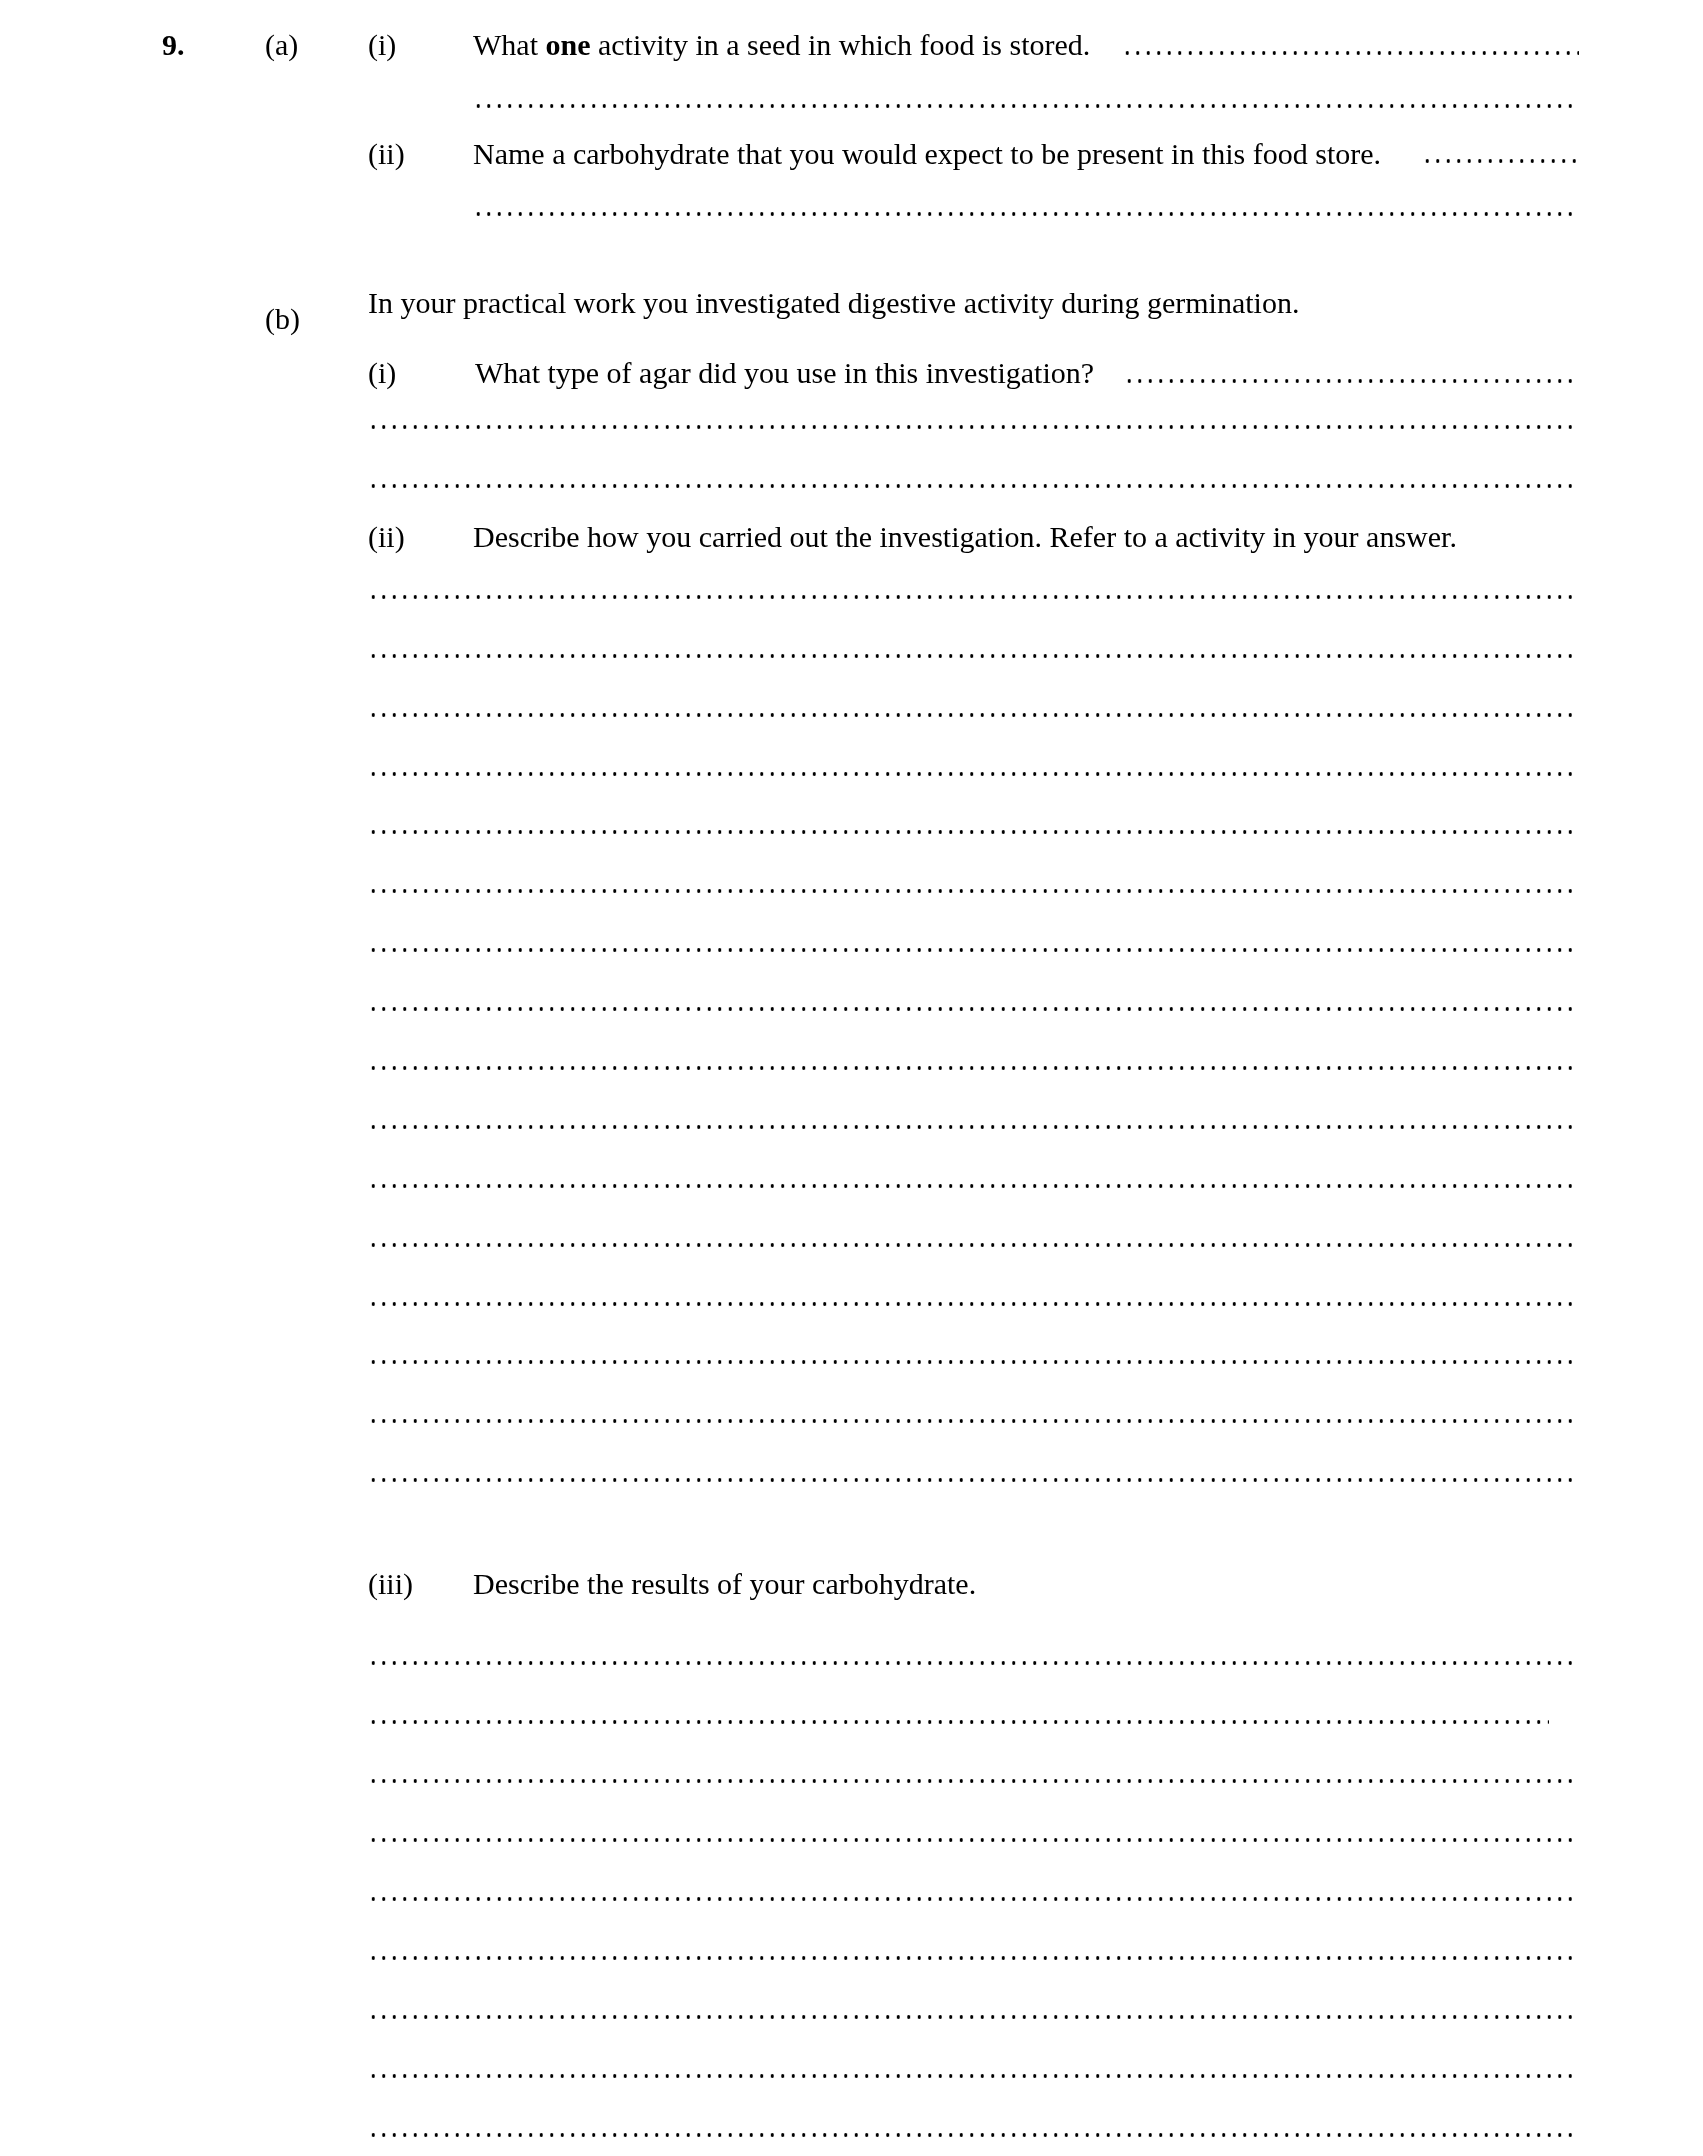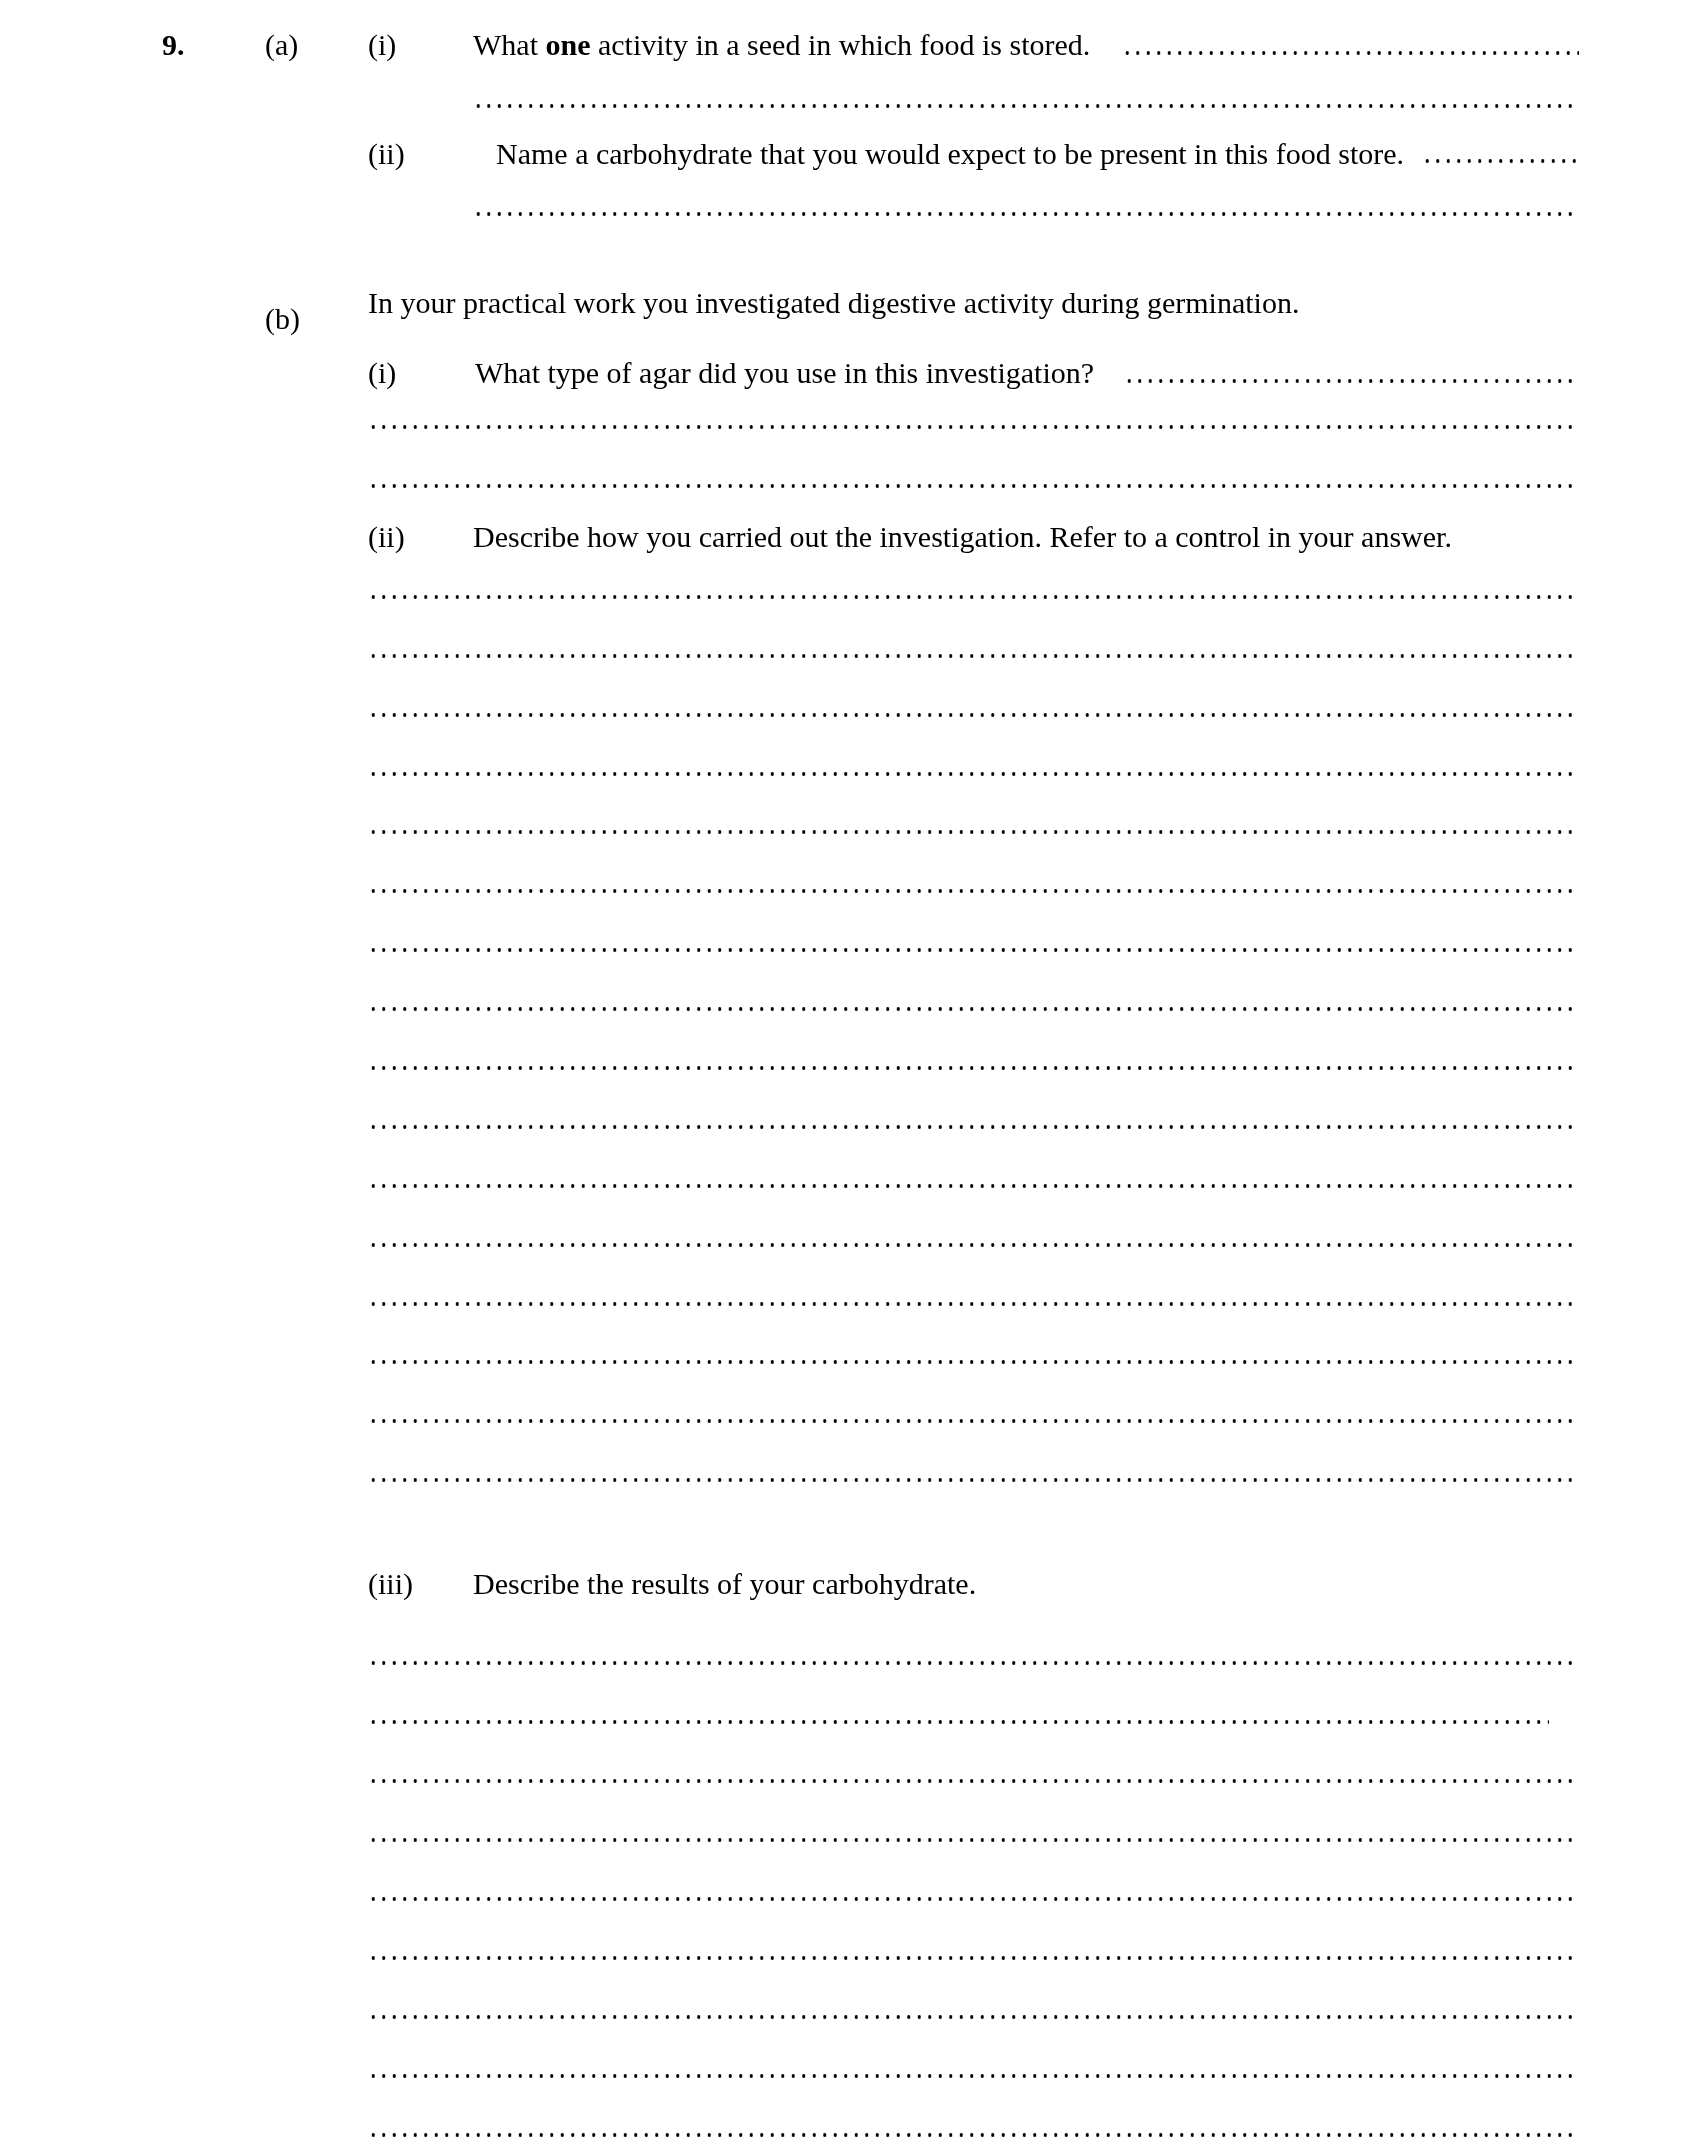--- a/index.html
+++ b/index.html
@@ -16,35 +16,35 @@
 
 <span class="t b" style="left:162px;top:30px">9.</span>
 <span class="t" style="left:265px;top:30px">(a)</span>
 
 <span class="t" style="left:368px;top:30px">(i)</span>
 <span class="t" style="left:473px;top:30px"><span>What </span><b>one</b><span> activity in a seed in which food is stored.</span></span>
 <div class="dots" style="left:1122px;top:51px;width:457px"></div>
 <div class="dots" style="left:473px;top:104px;width:1106px"></div>
 
 <span class="t" style="left:368px;top:139px">(ii)</span>
-<span class="t" style="left:496px;top:139px">Name a carbohydrate that you would expect to be present in this food store.</span>
+<span class="t" style="left:473px;top:139px">Name a carbohydrate that you would expect to be present in this food store.</span>
 <div class="dots" style="left:1422px;top:159px;width:157px"></div>
 <div class="dots" style="left:473px;top:212px;width:1106px"></div>
 
 <span class="t" style="left:265px;top:304px">(b)</span>
 <span class="t" style="left:368px;top:288px">In your practical work you investigated digestive activity during germination.</span>
 
 <span class="t" style="left:368px;top:358px">(i)</span>
 <span class="t" style="left:475px;top:358px">What type of agar did you use in this investigation?</span>
 <div class="dots" style="left:1124px;top:379px;width:455px"></div>
 <div class="dots" style="left:368px;top:425px;width:1211px"></div>
 <div class="dots" style="left:368px;top:484px;width:1211px"></div>
 
 <span class="t" style="left:368px;top:522px">(ii)</span>
-<span class="t" style="left:473px;top:522px">Describe how you carried out the investigation.  Refer to a control in your answer.</span>
+<span class="t" style="left:473px;top:522px">Describe how you carried out the investigation.  Refer to a activity in your answer.</span>
 <div id="lines-ii">
     <div class="dots" style="left: 368px; top: 595px; width: 1211px;"></div>
     <div class="dots" style="left: 368px; top: 654px; width: 1211px;"></div>
     <div class="dots" style="left: 368px; top: 713px; width: 1211px;"></div>
     <div class="dots" style="left: 368px; top: 772px; width: 1211px;"></div>
     <div class="dots" style="left: 368px; top: 830px; width: 1211px;"></div>
     <div class="dots" style="left: 368px; top: 889px; width: 1211px;"></div>
     <div class="dots" style="left: 368px; top: 948px; width: 1211px;"></div>
     <div class="dots" style="left: 368px; top: 1007px; width: 1211px;"></div>
     <div class="dots" style="left: 368px; top: 1066px; width: 1211px;"></div>

